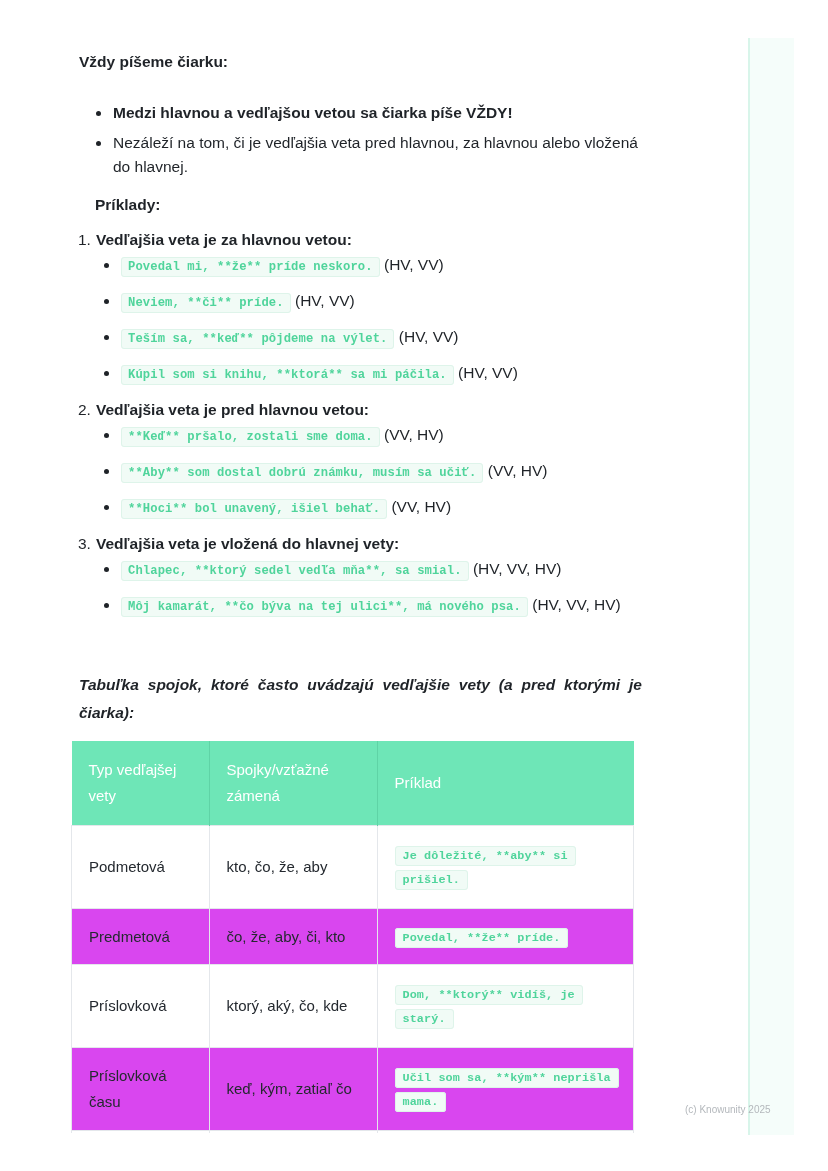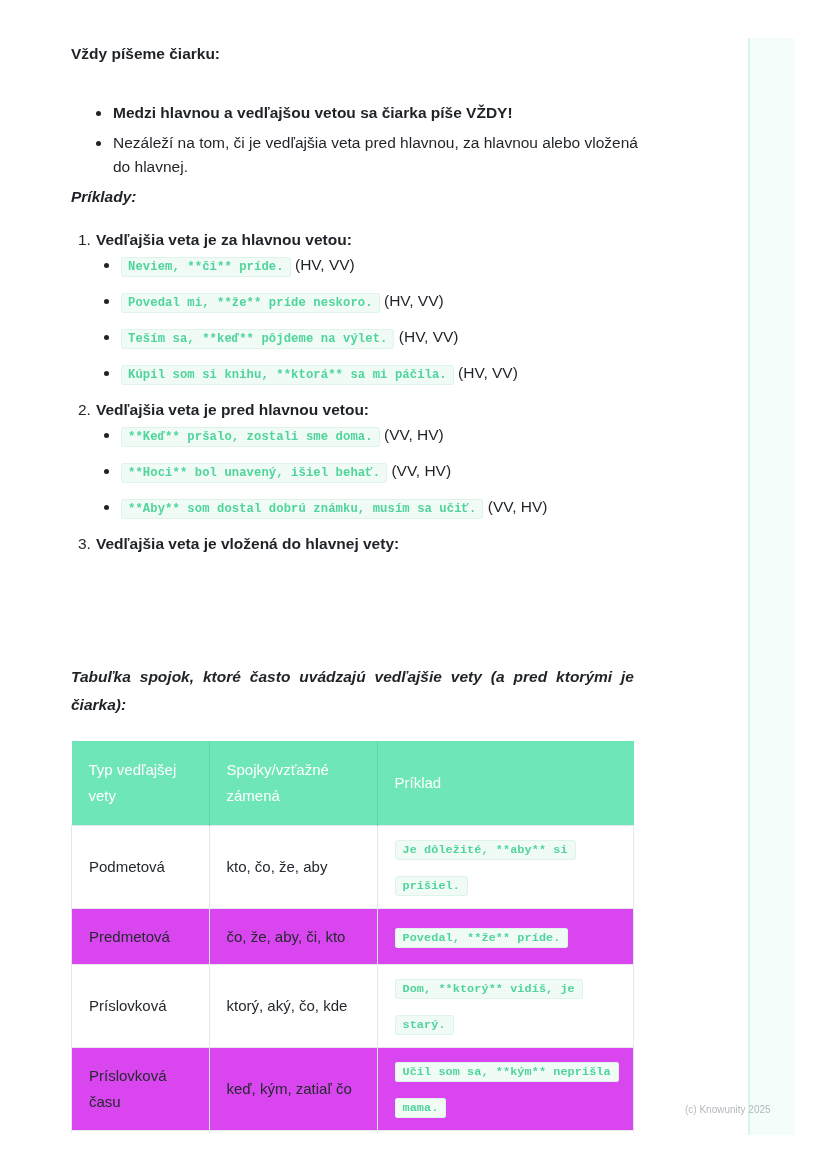--- a/index.html
+++ b/index.html
@@ -18,21 +18,21 @@
     .page {
       position: absolute;
       left: 71px;
       top: 40px;
       width: 563px;
       font-size: 15.5px;
       line-height: 24px;
     }
     .heading {
       font-weight: bold;
-      margin: 0;
+      margin: 8px;
     }
     .h-always { position: absolute; top: 2px; left: 0; }
     ul.rules {
       position: absolute;
       top: 44px;
       left: 0;
       margin: 17px;
       padding: 0 0 0 25px;
       width: 538px;
     }
@@ -45,21 +45,21 @@
       content: "";
       position: absolute;
       left: -17px;
       top: 10px;
       width: 5px;
       height: 5px;
       border-radius: 50%;
       background: #1f2328;
     }
     .bold { font-weight: bold; }
-    .h-examples { position: absolute; top: 145px; left: 0; font-style: italic; }
+    .h-examples { position: absolute; top: 145px; left: 16px; }
 
     ol.groups {
       position: absolute;
       top: 188px;
       left: 0;
       margin: 0;
       padding: 0;
       width: 563px;
       list-style: none;
     }
@@ -131,21 +131,21 @@
       padding: 0 17px;
       border: 1px solid #e4e7eb;
       vertical-align: middle;
       line-height: 26px;
       color: #24292f;
     }
     table.conj tr.alt td { background: #d946ef; }
     table.conj tr.r-tall td { height: 82px; }
     table.conj tr.r-short td { height: 55px; }
     table.conj td.ex {
-      line-height: 33px;
+      line-height: 21px;
       margin-left: 36px;
     }
     table.conj td.ex code {
       font-size: 11.8px;
       padding: 2px 7px;
       -webkit-box-decoration-break: clone;
       box-decoration-break: clone;
     }
     .col1 { width: 103px; }
     .col2 { width: 133px; }
@@ -181,40 +181,44 @@
   </ul>
 
   <p class="heading h-examples">Príklady:</p>
 
   <ol class="groups">
 
     <li>
       <span class="num">1.</span>
       <span class="group-title">Vedľajšia veta je za hlavnou vetou:</span>
       <ul class="sub">
+        <li><code>Povedal mi, **že** príde neskoro.</code> <span class="tag">(HV, VV)</span></li>
         <li><code>Neviem, **či** príde.</code> <span class="tag">(HV, VV)</span></li>
-        <li><code>Povedal mi, **že** príde neskoro.</code> <span class="tag">(HV, VV)</span></li>
         <li><code>Teším sa, **keď** pôjdeme na výlet.</code> <span class="tag">(HV, VV)</span></li>
         <li><code>Kúpil som si knihu, **ktorá** sa mi páčila.</code> <span class="tag">(HV, VV)</span></li>
       </ul>
     </li>
 
     <li style="margin-top:11px;">
       <span class="num">2.</span>
       <span class="group-title">Vedľajšia veta je pred hlavnou vetou:</span>
       <ul class="sub">
         <li><code>**Keď** pršalo, zostali sme doma.</code> <span class="tag">(VV, HV)</span></li>
+        <li><code>**Aby** som dostal dobrú známku, musím sa učiť.</code> <span class="tag">(VV, HV)</span></li>
         <li><code>**Hoci** bol unavený, išiel behať.</code> <span class="tag">(VV, HV)</span></li>
-        <li><code>**Aby** som dostal dobrú známku, musím sa učiť.</code> <span class="tag">(VV, HV)</span></li>
       </ul>
     </li>
 
     <li style="margin-top:11px;">
       <span class="num">3.</span>
       <span class="group-title">Vedľajšia veta je vložená do hlavnej vety:</span>
+      <ul class="sub">
+        <li><code>Chlapec, **ktorý sedel vedľa mňa**, sa smial.</code> <span class="tag">(HV, VV, HV)</span></li>
+        <li><code>Môj kamarát, **čo býva na tej ulici**, má nového psa.</code> <span class="tag">(HV, VV, HV)</span></li>
+      </ul>
     </li>
   </ol>
 
   <p class="heading h-table">Tabuľka spojok, ktoré často uvádzajú vedľajšie vety (a pred ktorými je čiarka):</p>
 
   <table class="conj">
     <thead>
       <tr>
         <th class="col1">Typ vedľajšej vety</th>
         <th class="col2">Spojky/vzťažné zámená</th>

